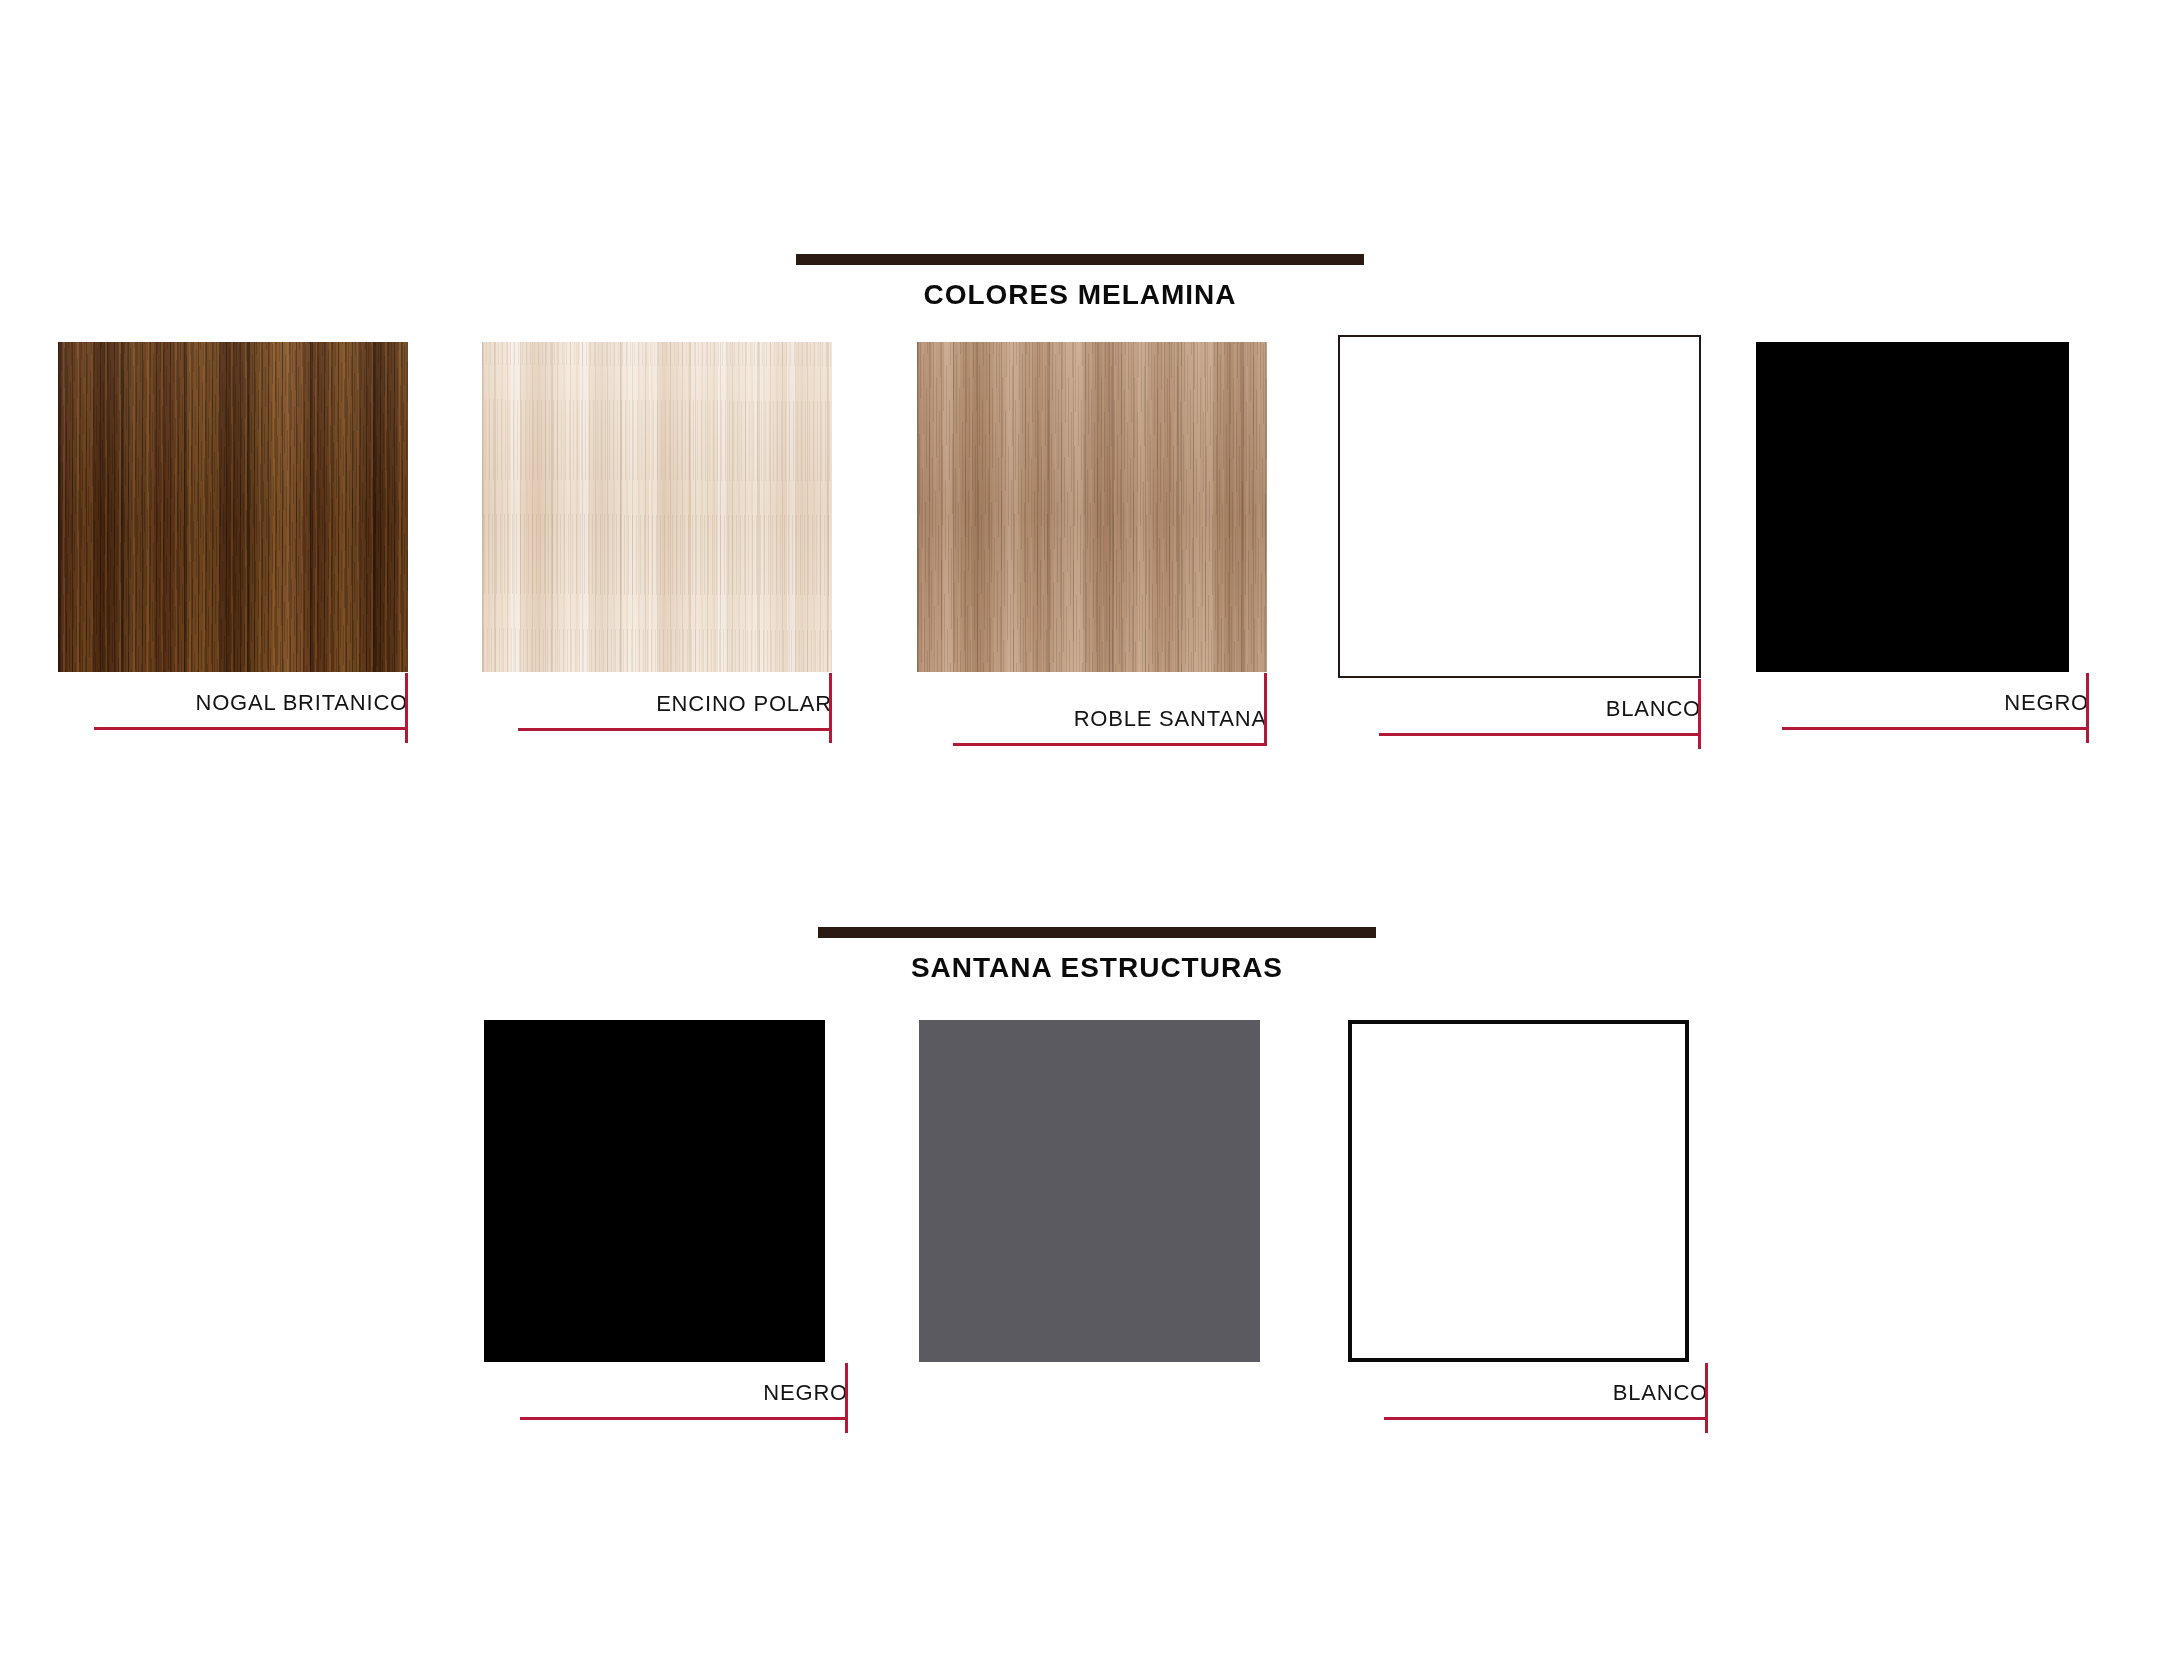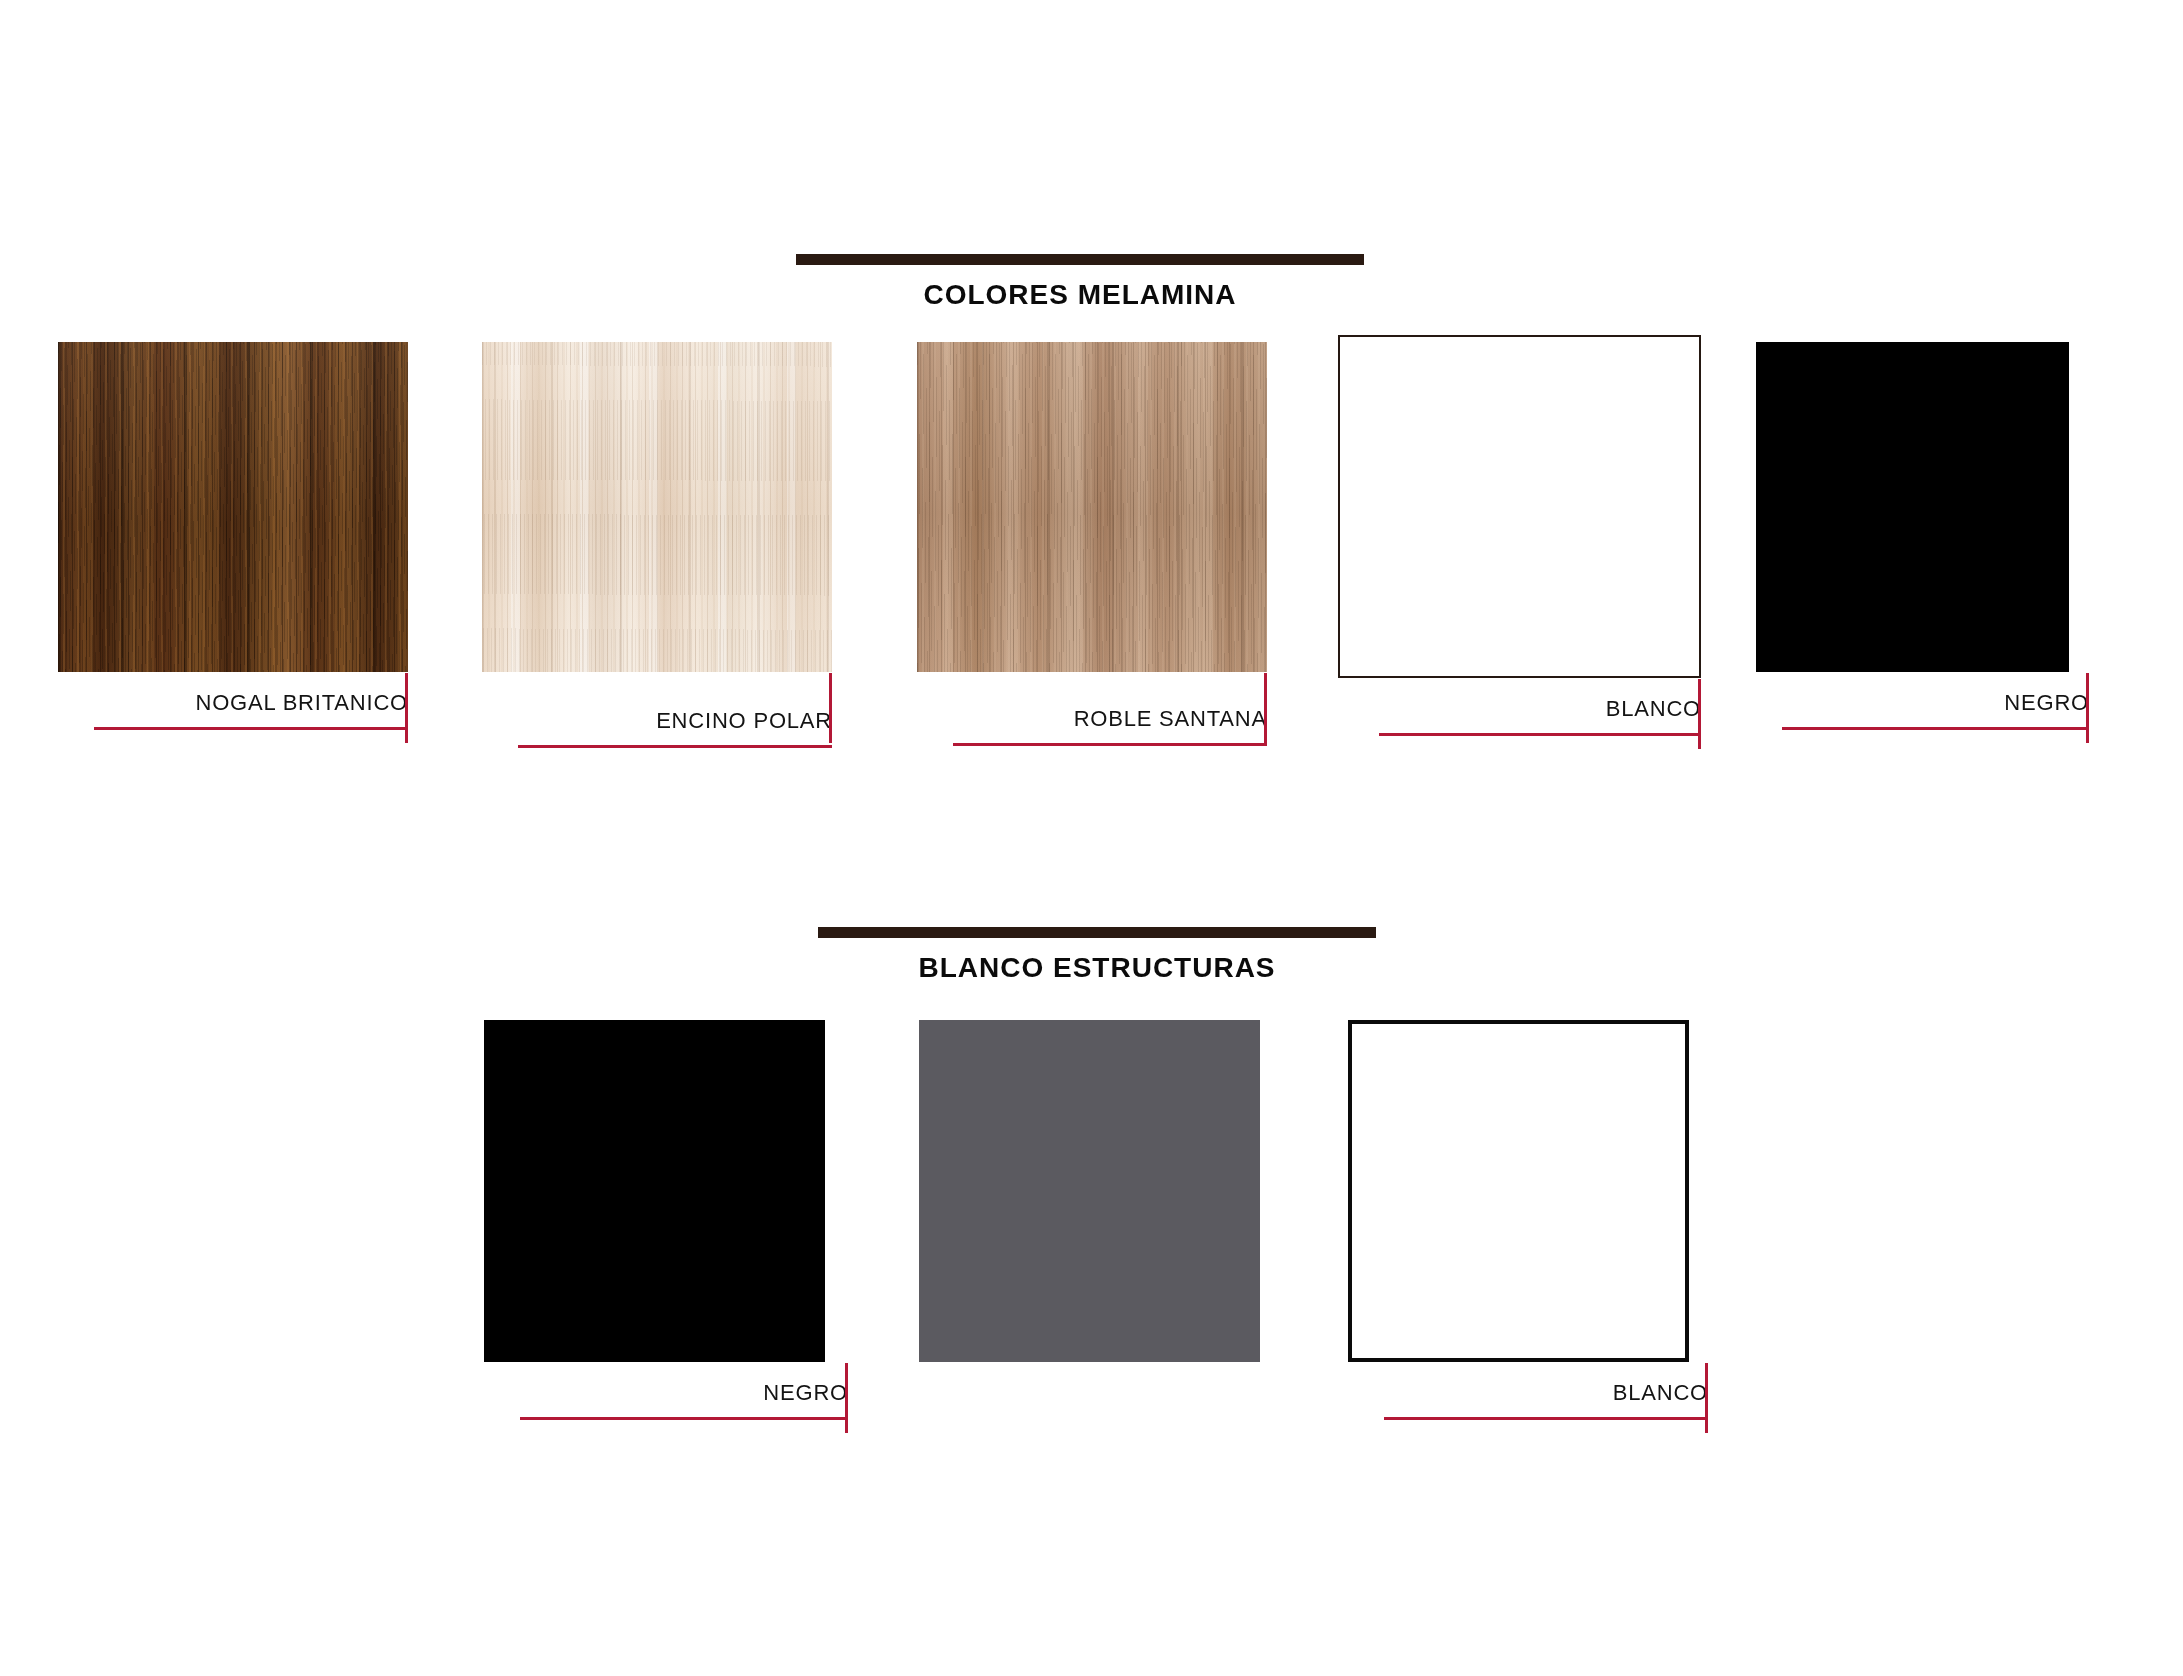--- a/index.html
+++ b/index.html
@@ -199,21 +199,21 @@
   <div class="swatch wood wood-nogal" style="width:350px; height:330px;"></div>
   <div class="label-block" style="top:330px; width:350px; height:58px;">
     <div class="label-text">NOGAL BRITANICO</div>
     <div class="rule-h" style="left:36px; right:0px;"></div>
     <div class="rule-v" style="right:0px; top:1.3px; height:70px;"></div>
   </div>
 </div>
 
 <div class="swatch-cell" style="left:482px; top:342px; width:350px; height:389px;">
   <div class="swatch wood wood-encino" style="width:350px; height:330px;"></div>
-  <div class="label-block" style="top:330px; width:350px; height:76px;">
+  <div class="label-block" style="top:330px; width:350px; height:59px;">
     <div class="label-text">ENCINO POLAR</div>
     <div class="rule-h" style="left:36px; right:0px;"></div>
     <div class="rule-v" style="right:0px; top:1.3px; height:70px;"></div>
   </div>
 </div>
 
 <div class="swatch-cell" style="left:917px; top:342px; width:350px; height:389px;">
   <div class="swatch wood wood-roble" style="width:350px; height:330px;"></div>
   <div class="label-block" style="top:330px; width:350px; height:74px;">
     <div class="label-text">ROBLE SANTANA</div>
@@ -235,21 +235,21 @@
   <div class="swatch solid-black" style="width:313px; height:330px;"></div>
   <div class="label-block" style="top:330px; width:333px; height:58px;">
     <div class="label-text">NEGRO</div>
     <div class="rule-h" style="left:26.4px; right:0px;"></div>
     <div class="rule-v" style="right:0px; top:1.3px; height:70px;"></div>
   </div>
 </div>
 
 <div class="section-header" style="left:818px; top:927px; width:558px;">
   <div class="header-bar"></div>
-  <div class="header-title">BLANCO ESTRUCTURAS</div>
+  <div class="header-title">SANTANA ESTRUCTURAS</div>
 </div>
 
 <div class="swatch-cell" style="left:484px; top:1020px; width:364px; height:396px;">
   <div class="swatch solid-black" style="width:341px; height:342px;"></div>
   <div class="label-block" style="top:342px; width:364px; height:58px;">
     <div class="label-text">NEGRO</div>
     <div class="rule-h" style="left:36px; right:0px;"></div>
     <div class="rule-v" style="right:0px; top:1.3px; height:70px;"></div>
   </div>
 </div>

